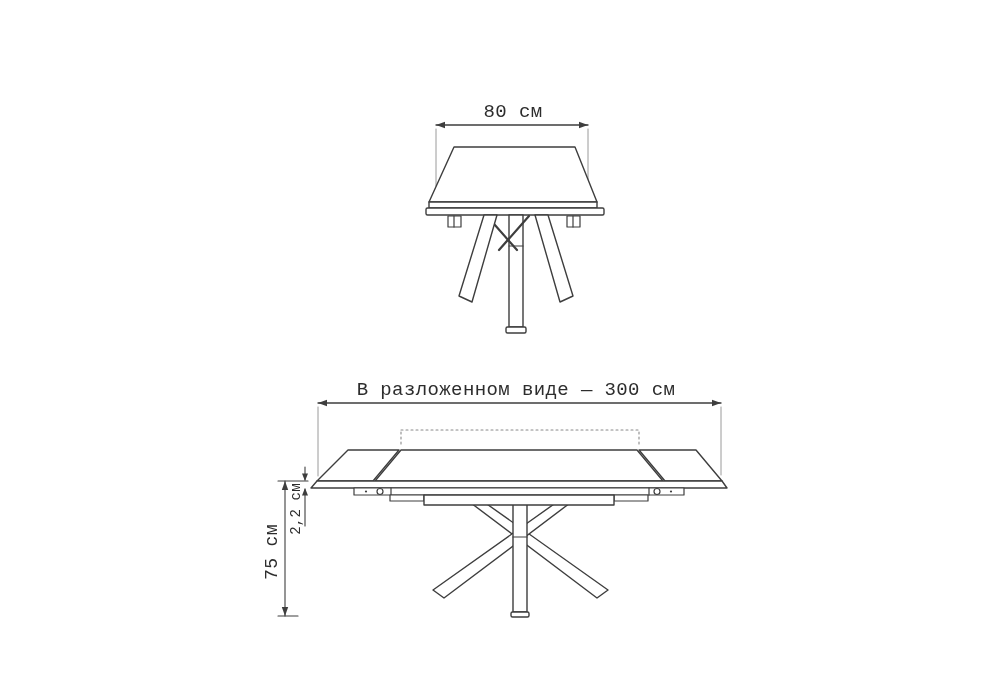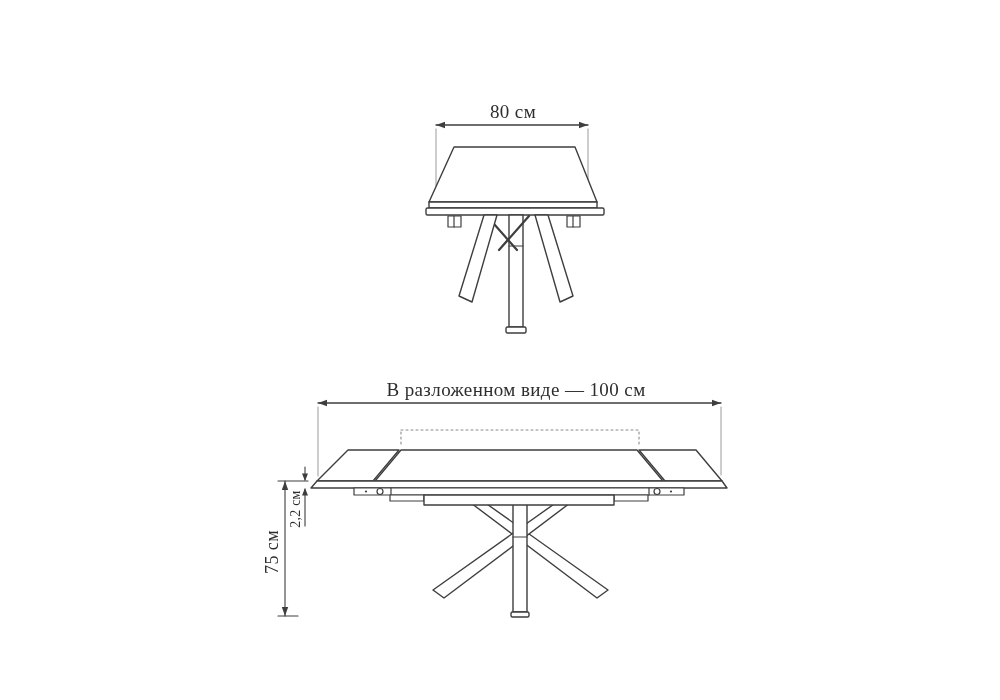--- a/index.html
+++ b/index.html
@@ -1,17 +1,17 @@
 <!DOCTYPE html>
 <html><head>
 <meta charset="utf-8">
 <style>
   html,body{margin:0;padding:0;background:#ffffff;}
   #canvas{position:relative;width:1000px;height:700px;background:#ffffff;overflow:hidden;
-          font-family:Liberation Serif, serif;}
+          font-family:Liberation Mono, monospace;}
   #artwork{position:absolute;left:0;top:0;}
   .dim-label{position:absolute;color:#2d2d2d;font-size:19px;font-weight:500;
              letter-spacing:.4px;text-align:center;white-space:nowrap;line-height:22px;}
   .dim-label.small{font-size:14px;letter-spacing:.2px;}
   .rot{transform:rotate(-90deg);transform-origin:center center;}
 </style>
 </head>
 <body>
 
 <div id="canvas">
@@ -108,20 +108,20 @@
         <line x1="305" y1="467" x2="305" y2="480"></line>
         <polygon points="305,481 302,473.5 308,473.5" fill="#3e3e3e" stroke="none"></polygon>
         <line x1="305" y1="489" x2="305" y2="526"></line>
         <polygon points="305,488 302,495.5 308,495.5" fill="#3e3e3e" stroke="none"></polygon>
       </g>
     </g>
   </svg>
 
   <div class="dim-label" style="left:453px;top:101px;width:120px;">80 см</div>
 
-  <div class="dim-label" style="left:336px;top:379px;width:360px;">В разложенном виде — 100 см</div>
+  <div class="dim-label" style="left:336px;top:379px;width:360px;">В разложенном виде — 300 см</div>
 
 
   <div class="dim-label rot" style="left:227px;top:541px;width:90px;font-size:18px;">75 см</div>
 
   <div class="dim-label rot small" style="left:266px;top:498px;width:60px;">2,2 см</div>
 
 </div>
 
 </body></html>

